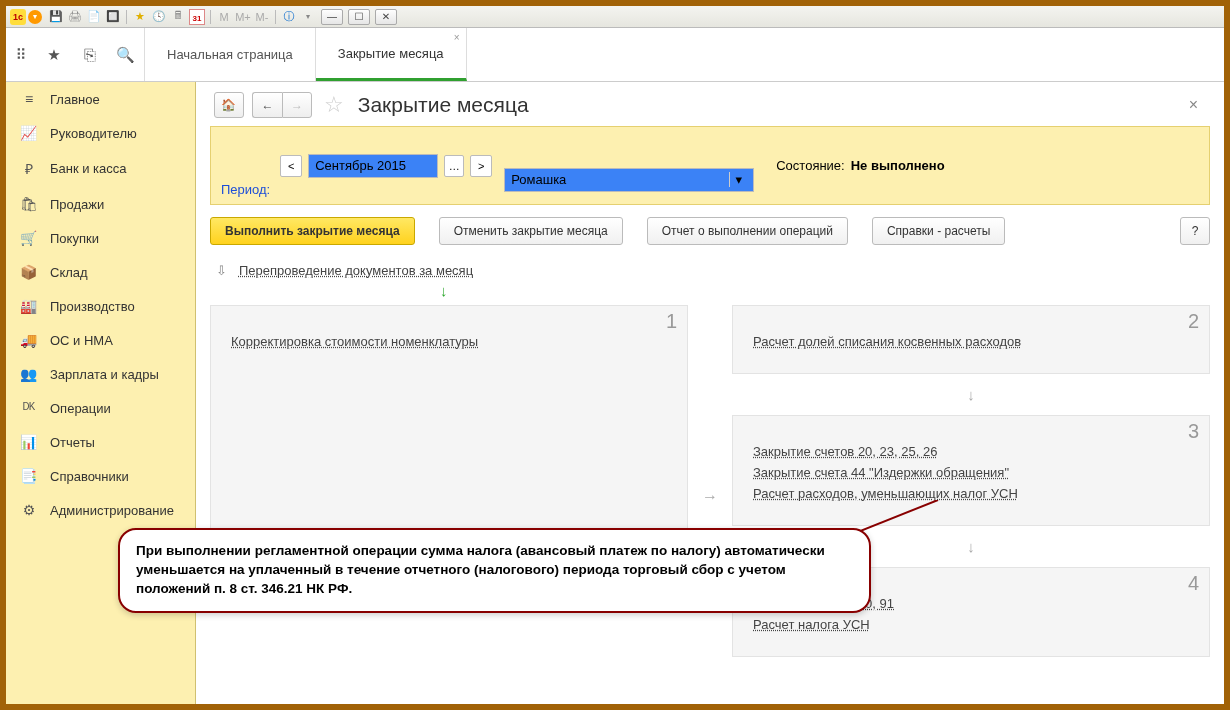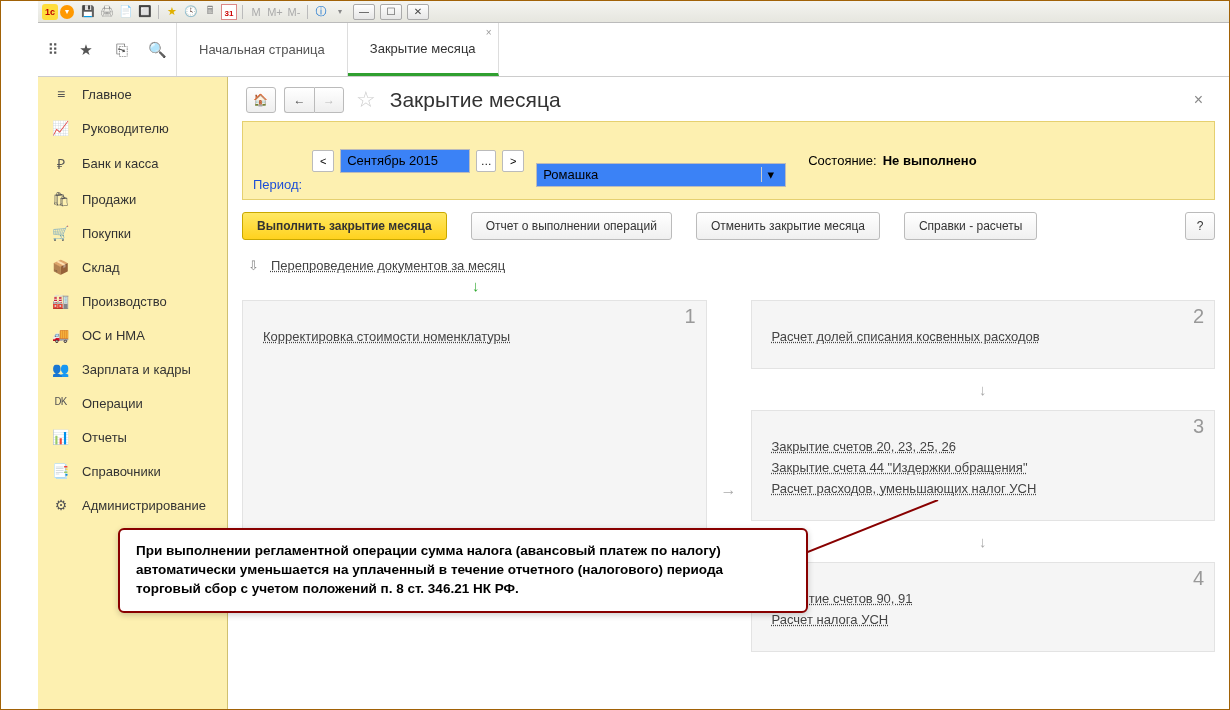--- a/index.html
+++ b/index.html
@@ -1,18 +1,18 @@
 <!DOCTYPE html>
 <html><head>
 <meta charset="utf-8">
 <style>
 * { box-sizing: border-box; margin: 0; padding: 0; font-family: Arial, sans-serif; }
 body { background: #e8e8e8; width: 1230px; height: 710px; overflow: hidden; font-size: 12px; }
 
-.window { width: 1230px; height: 710px; background: #fff; border: 1px solid #a16207; display: flex; flex-direction: column; padding-left: 37px; }
+.window { width: 1230px; height: 710px; background: #fff; border: 6px solid #a16207; display: flex; flex-direction: column; }
 
 .titlebar { height: 22px; background: linear-gradient(#f4f4f0, #e6e6df); display: flex; align-items: center; padding: 0 4px; border-bottom: 1px solid #bbb; font-size: 11px; color: #555; }
 .titlebar .logo { width: 16px; height: 16px; background: #ffdd3c; border-radius: 3px; margin-right: 2px; display: flex; align-items: center; justify-content: center; font-size: 9px; font-weight: bold; color: #b00; }
 .titlebar .dd { width: 14px; height: 14px; background: #f90; border-radius: 50%; margin-right: 6px; display:flex;align-items:center;justify-content:center;color:#fff;font-size:8px;}
 .titlebar .title-text { flex: 1; }
 .titlebar .win-icons { display: flex; gap: 3px; align-items: center; }
 .titlebar .ticon { width: 16px; height: 16px; display: flex; align-items: center; justify-content: center; color: #888; font-size: 11px; border:1px solid transparent; }
 .titlebar .ticon.cal31 { background:#fff; border:1px solid #d88; color:#c00; font-size:8px; font-weight:bold; padding-top:3px;}
 .titlebar .sep { width:1px; height:14px; background:#bbb; margin:0 2px;}
 .titlebar .winbtn { width:22px; height:16px; border:1px solid #aaa; background:linear-gradient(#fefefe,#e6e6e6); display:flex;align-items:center;justify-content:center; font-size:10px; color:#444; border-radius:2px; margin-left:2px;}
@@ -62,21 +62,21 @@
 .down-arrow { text-align: center; color: #3a3; font-size: 15px; margin: 4px 0; }
 .down-arrow.gray { color: #aaa; }
 
 .blocks-row { display: flex; gap: 12px; align-items: flex-start; margin-top: 6px; }
 .col { flex: 1; display: flex; flex-direction: column; gap: 8px; }
 .block { background: #f5f5f5; border: 1px solid #e3e3e3; padding: 22px 20px 18px 20px; position: relative; min-height: 60px; }
 .block .num { position: absolute; top: 4px; right: 10px; font-size: 20px; color: #999; }
 .block .link { display: block; margin: 6px 0; }
 .mid-arrow { align-self: center; color: #aaa; font-size: 16px; padding-top: 28px; width: 20px; text-align: center; }
 
-.callout { position: absolute; left: 118px; top: 528px; width: 690px; background: #fff; border: 2px solid #800; border-radius: 6px; padding: 12px 16px; font-size: 13.5px; line-height: 1.4; color: #000; z-index: 10; box-shadow: 0 2px 6px rgba(0,0,0,.2); }
+.callout { position: absolute; left: 118px; top: 528px; width: 753px; background: #fff; border: 2px solid #800; border-radius: 18px; padding: 12px 16px; font-size: 13.5px; line-height: 1.4; color: #000; z-index: 10; box-shadow: 0 2px 6px rgba(0,0,0,.2); }
 .callout-line { position: absolute; left: 800px; top: 500px; width: 150px; height: 60px; z-index: 9; pointer-events:none;}
 </style>
 </head>
 <body>
 
 <div class="window">
 
   <div class="titlebar">
     <div class="logo">1c</div>
     <div class="dd">▾</div>
@@ -201,24 +201,24 @@
         </div>
         <span class="status-lbl">Состояние:</span>
         <span class="status-val">Не выполнено</span>
       </div>
 
       <div class="btn-row">
         <div class="btn primary">
             <span>Выполнить закрытие месяца</span>
           </div>
         <div class="btn">
+            <span>Отменить закрытие месяца</span>
+          </div>
+        <div class="btn">
             <span>Отчет о выполнении операций</span>
-          </div>
-        <div class="btn">
-            <span>Отменить закрытие месяца</span>
           </div>
         <div class="btn">
             <span>Справки - расчеты</span>
           </div>
         <div class="btn help">
             <span>?</span>
           </div>
       </div>
 
       <div class="content">

